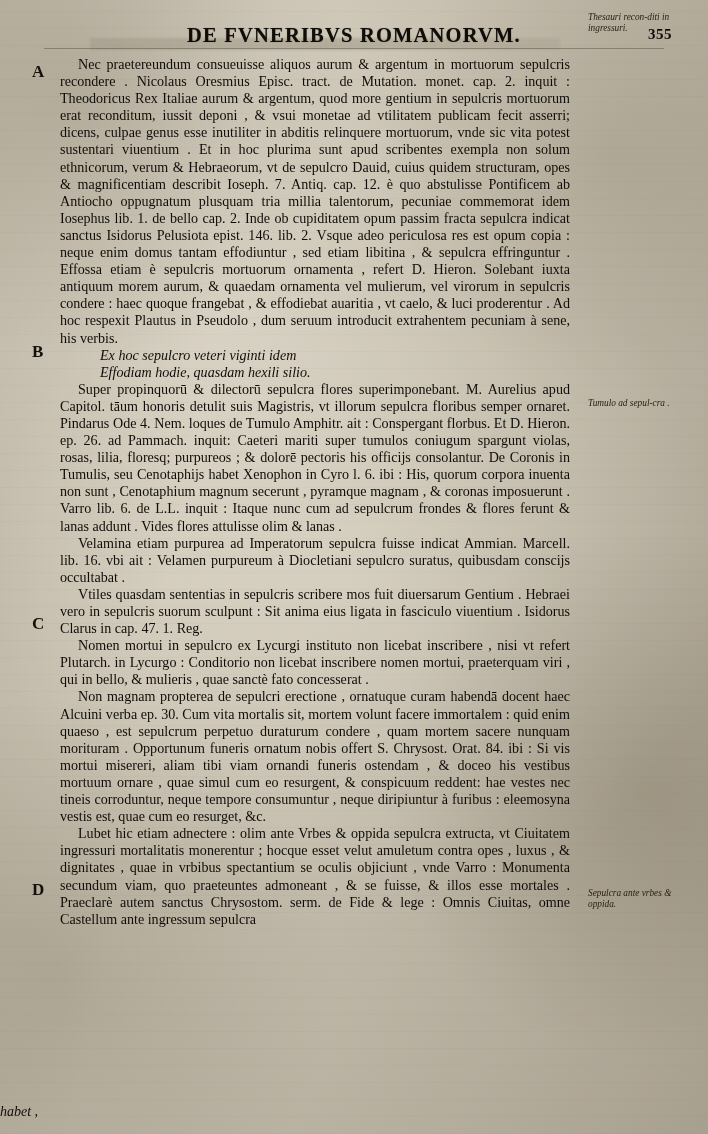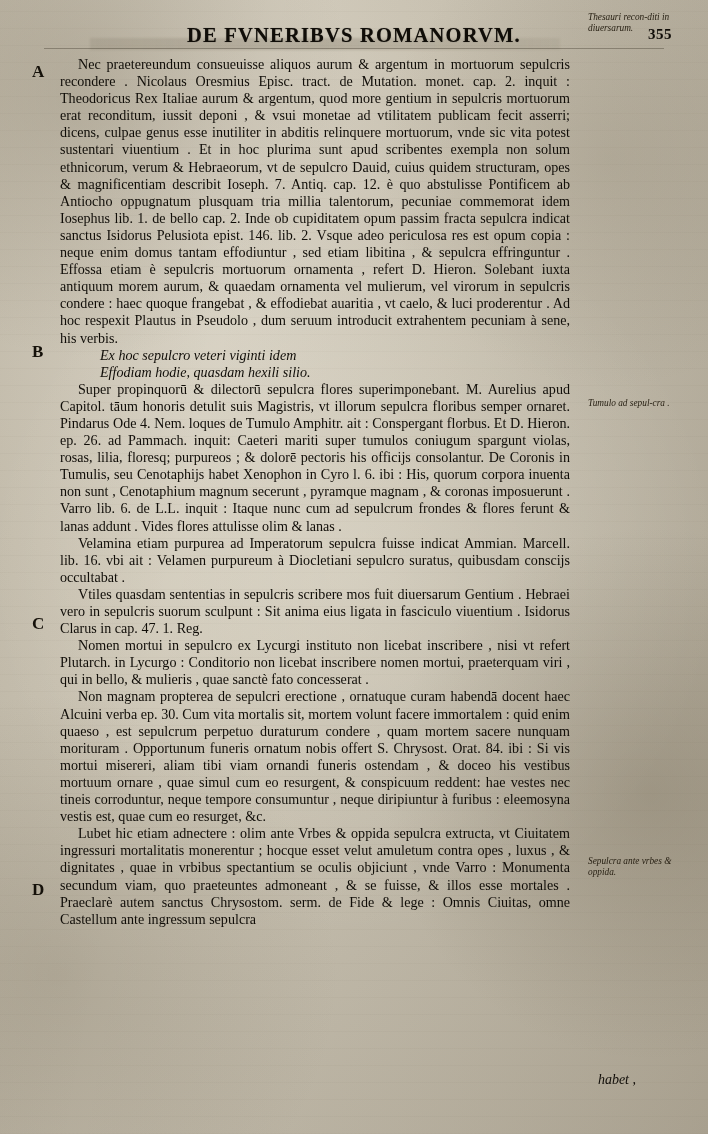--- a/index.html
+++ b/index.html
@@ -120,22 +120,21 @@
     font-size: 17px;
     font-weight: 600;
     color: #15110a;
   }
 
   
   .catchword {
     position: absolute;
     left: 0;
     width: 636px;
-    top: 1072px;
-    text-align: right;
+    top: 1104px;
     padding-right: 54px;
     font-style: italic;
     font-size: 14px;
   }
 
   
   .offset {
     position: absolute;
     top: 38px;
     left: 90px;
@@ -159,23 +158,23 @@
       <div class="folio">355</div>
     </div>
     <div class="header-rule"></div>
 
     <div class="seclet" style="top:62px">A</div>
     <div class="seclet" style="top:342px">B</div>
     <div class="seclet" style="top:614px">C</div>
     <div class="seclet" style="top:880px">D</div>
 
     <div class="marginalia">
-      <div class="note" style="top:12px">Thesauri recon-diti in diuersarum.</div>
+      <div class="note" style="top:12px">Thesauri recon-diti in ingressuri.</div>
       <div class="note" style="top:398px">Tumulo ad sepul-cra .</div>
-      <div class="note" style="top:856px">Sepulcra ante vrbes &amp; oppida.</div>
+      <div class="note" style="top:888px">Sepulcra ante vrbes &amp; oppida.</div>
     </div>
 
     <div class="body-col">
       <p>Nec praetereundum consueuisse aliquos aurum &amp; argentum in mortuorum sepulcris recondere . Nicolaus Oresmius Episc. tract. de Mutation. monet. cap. 2. inquit : Theodoricus Rex Italiae aurum &amp; argentum, quod more gentium in sepulcris mortuorum erat reconditum, iussit deponi , &amp; vsui monetae ad vtilitatem publicam fecit asserri; dicens, culpae genus esse inutiliter in abditis relinquere mortuorum, vnde sic vita potest sustentari viuentium . Et in hoc plurima sunt apud scribentes exempla non solum ethnicorum, verum &amp; Hebraeorum, vt de sepulcro Dauid, cuius quidem structuram, opes &amp; magnificentiam describit Ioseph. 7. Antiq. cap. 12. è quo abstulisse Pontificem ab Antiocho oppugnatum plusquam tria millia talentorum, pecuniae commemorat idem Iosephus lib. 1. de bello cap. 2. Inde ob cupiditatem opum passim fracta sepulcra indicat sanctus Isidorus Pelusiota epist. 146. lib. 2. Vsque adeo periculosa res est opum copia : neque enim domus tantam effodiuntur , sed etiam libitina , &amp; sepulcra effringuntur . Effossa etiam è sepulcris mortuorum ornamenta , refert D. Hieron. Solebant iuxta antiquum morem aurum, &amp; quaedam ornamenta vel mulierum, vel virorum in sepulcris condere : haec quoque frangebat , &amp; effodiebat auaritia , vt caelo, &amp; luci proderentur . Ad hoc respexit Plautus in Pseudolo , dum seruum introducit extrahentem pecuniam à sene, his verbis.</p>
       <p class="it" style="text-indent:40px">Ex hoc sepulcro veteri viginti idem</p>
       <p class="it" style="text-indent:40px">Effodiam hodie, quasdam hexili silio.</p>
       <p>Super propinquorū &amp; dilectorū sepulcra flores superimponebant. M. Aurelius apud Capitol. tāum honoris detulit suis Magistris, vt illorum sepulcra floribus semper ornaret. Pindarus Ode 4. Nem. loques de Tumulo Amphitr. ait : Conspergant florbus. Et D. Hieron. ep. 26. ad Pammach. inquit: Caeteri mariti super tumulos coniugum spargunt violas, rosas, lilia, floresq; purpureos ; &amp; dolorē pectoris his officijs consolantur. De Coronis in Tumulis, seu Cenotaphijs habet Xenophon in Cyro l. 6. ibi : His, quorum corpora inuenta non sunt , Cenotaphium magnum secerunt , pyramque magnam , &amp; coronas imposuerunt . Varro lib. 6. de L.L. inquit : Itaque nunc cum ad sepulcrum frondes &amp; flores ferunt &amp; lanas addunt . Vides flores attulisse olim &amp; lanas .</p>
       <p>Velamina etiam purpurea ad Imperatorum sepulcra fuisse indicat Ammian. Marcell. lib. 16. vbi ait : Velamen purpureum à Diocletiani sepulcro suratus, quibusdam conscijs occultabat .</p>
       <p>Vtiles quasdam sententias in sepulcris scribere mos fuit diuersarum Gentium . Hebraei vero in sepulcris suorum sculpunt : Sit anima eius ligata in fasciculo viuentium . Isidorus Clarus in cap. 47. 1. Reg.</p>
       <p>Nomen mortui in sepulcro ex Lycurgi instituto non licebat inscribere , nisi vt refert Plutarch. in Lycurgo : Conditorio non licebat inscribere nomen mortui, praeterquam viri , qui in bello, &amp; mulieris , quae sanctè fato concesserat .</p>

